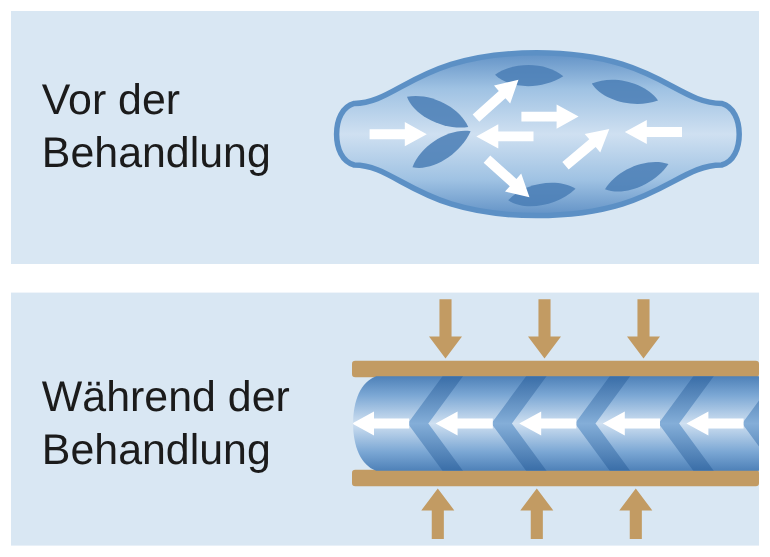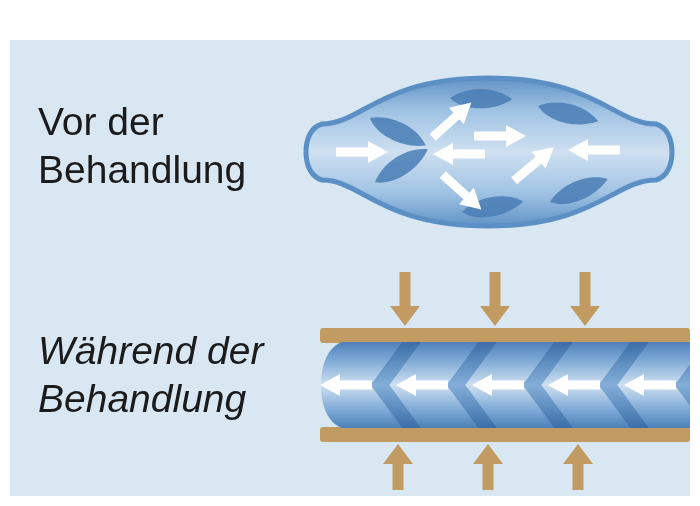--- a/index.html
+++ b/index.html
@@ -5,29 +5,29 @@
   html,body{margin:0;padding:0;}
   body{
     width:700px;height:506px;position:relative;overflow:hidden;
     background:#ffffff;
     font-family:"Liberation Sans","DejaVu Sans",sans-serif;
   }
   .panel{
     position:absolute;left:10px;width:680px;height:230px;
     background:#d9e7f3;
   }
-  #panel-before{top:10px;margin-top:30px;}
+  #panel-before{top:10px;}
   #panel-during{top:266px;}
   .label{
     position:absolute;left:28px;color:#1b1b1b;
     font-size:39px;line-height:48px;font-weight:400;
     white-space:nowrap;
   }
   #panel-before .label{top:58px;}
-  #panel-during .label{top:61px;font-style:italic;}
+  #panel-during .label{top:72px;}
   .panel svg{position:absolute;left:0;top:0;}
 </style>
 </head>
 <body>
 
 <div class="panel" id="panel-before">
   <div class="label">
     <div>Vor der</div>
     <div>Behandlung</div>
   </div>

